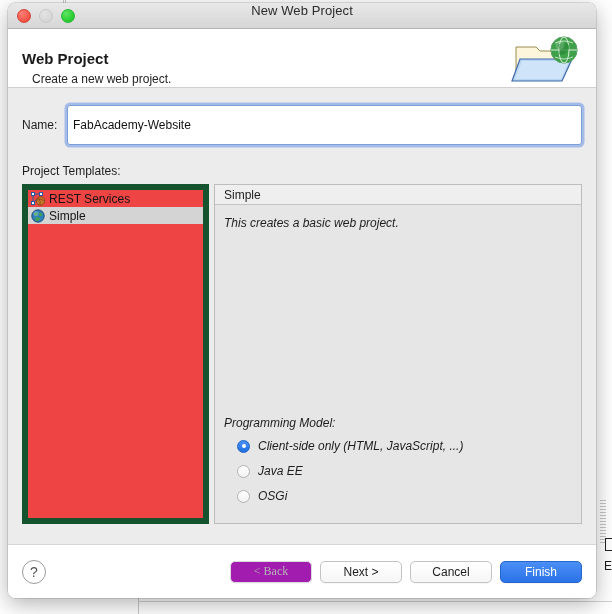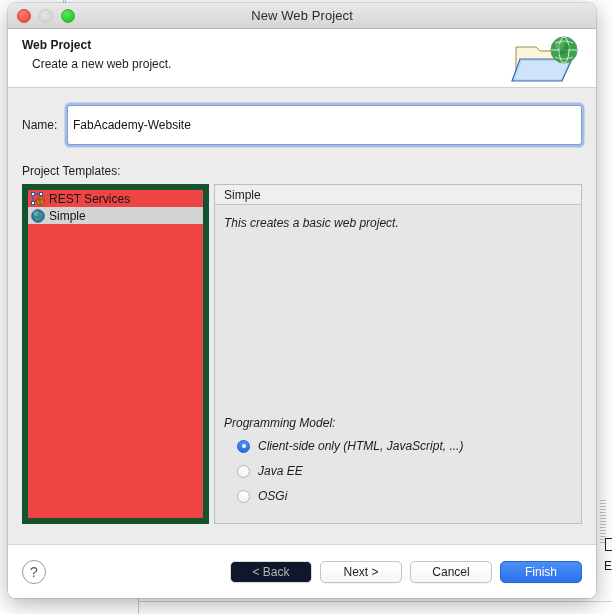--- a/index.html
+++ b/index.html
@@ -64,21 +64,21 @@
   }
 
   
   .titlebar {
     height: 25px;
     flex: 0 0 25px;
     background: linear-gradient(to bottom, #e8e8e8 0%, #d6d6d6 100%);
     border-bottom: 1px solid #b4b4b4;
     position: relative;
     display: flex;
-    align-items: center;
+    align-items: flex-start;
   }
   .traffic {
     position: absolute;
     left: 9px; top: 50%;
     transform: translateY(-50%);
     display: flex;
     gap: 8px;
     align-items: center;
   }
   .light {
@@ -111,24 +111,24 @@
   .header {
     flex: 0 0 auto;
     background: #ffffff;
     padding: 9px 14px 10px 14px;
     border-bottom: 1px solid #d0d0d0;
     position: relative;
     height: 59px;
     box-sizing: border-box;
   }
   .header-title {
-    font-size: 12px;
+    font-size: 15px;
     font-weight: bold;
     color: #1a1a1a;
-    margin: 0 0 5px 0;
+    margin: 12px 0 5px 0;
   }
   .header-sub {
     font-size: 12px;
     color: #242424;
     margin-left: 10px;
   }
   .header-icon {
     position: absolute;
     right: 12px; top: 6px;
     width: 74px; height: 50px;
@@ -320,22 +320,23 @@
     font-family: "Liberation Sans", sans-serif;
     background: linear-gradient(to bottom, #ffffff 0%, #f6f6f6 100%);
     border: 1px solid #c3c3c3;
     color: #1d1d1d;
     box-shadow: 0 0.5px 0.5px rgba(0,0,0,0.07);
     cursor: default;
     box-sizing: border-box;
   }
   .btn.disabled {
     color: #b5b5b5;
-    background: #0f172a;
+    background: #a21caf;
     border-color: #dcdcdc;
+    font-family: Liberation Serif, serif;
   }
   .btn.primary {
     background: linear-gradient(to bottom, #4b8ff5 0%, #2a72e8 100%);
     border: 1px solid #2566cf;
     color: #ffffff;
     text-align: center;
   }
 </style>
 </head>
 <body>

